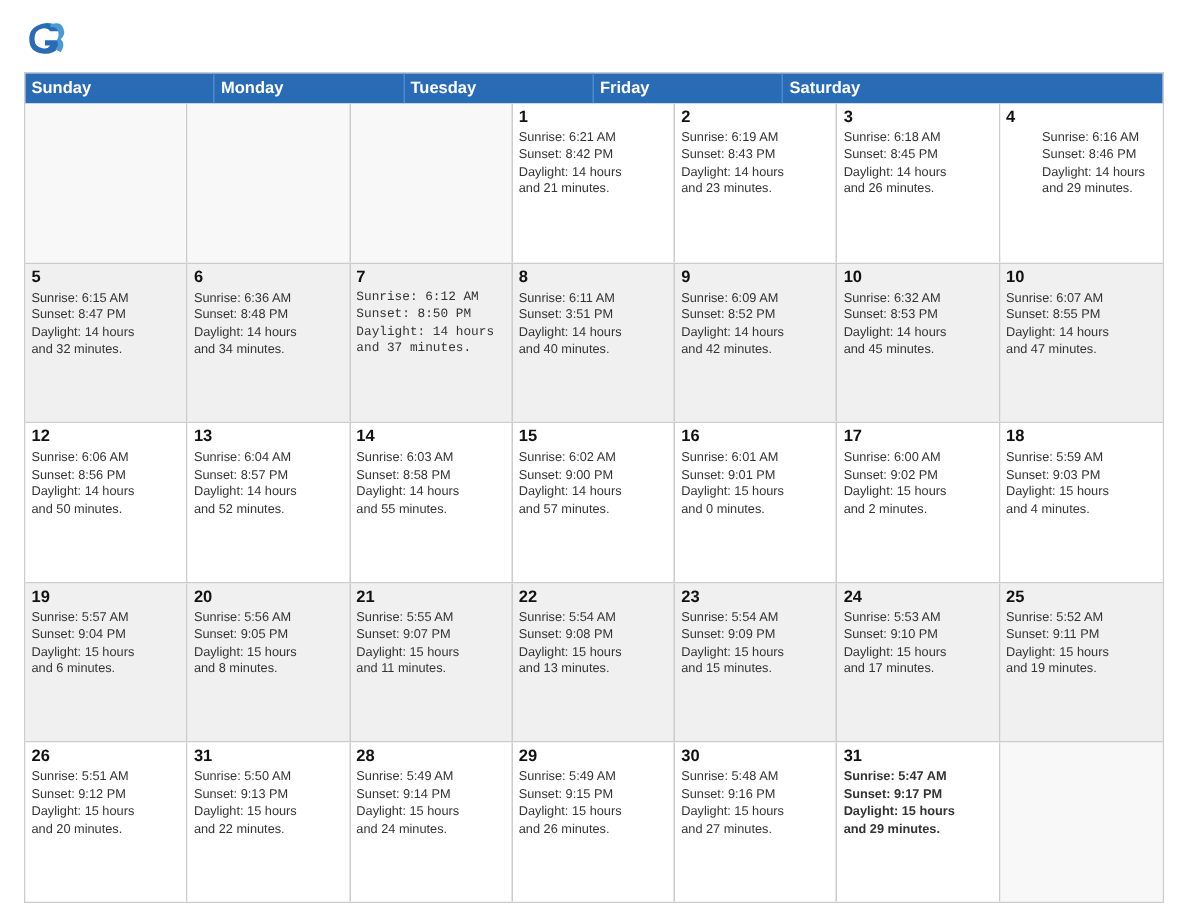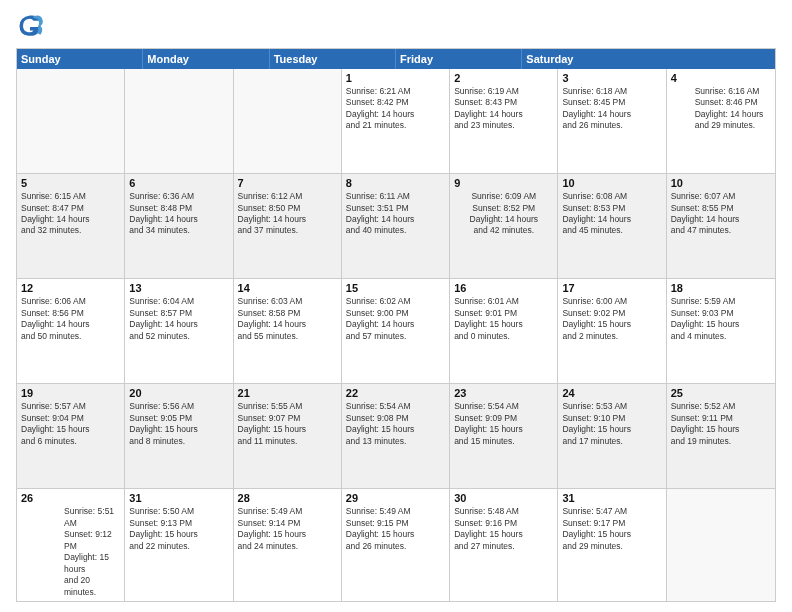--- a/index.html
+++ b/index.html
@@ -182,42 +182,42 @@
           </div>
           <div class="cal-cell shaded">
             <div class="day-num">6</div>
             <div class="cell-text" style="white-space: pre-line;">Sunrise: 6:36 AM
 Sunset: 8:48 PM
 Daylight: 14 hours
 and 34 minutes.</div>
           </div>
           <div class="cal-cell shaded">
             <div class="day-num">7</div>
-            <div class="cell-text" style="white-space: pre-line;">Sunrise: 6:12 AM
+            <div class="cell-text" style="white-space: pre-line; font-family: Liberation Mono, monospace;">Sunrise: 6:12 AM
 Sunset: 8:50 PM
 Daylight: 14 hours
 and 37 minutes.</div>
           </div>
           <div class="cal-cell shaded">
             <div class="day-num">8</div>
             <div class="cell-text" style="white-space: pre-line;">Sunrise: 6:11 AM
 Sunset: 3:51 PM
 Daylight: 14 hours
 and 40 minutes.</div>
           </div>
           <div class="cal-cell shaded">
             <div class="day-num">9</div>
-            <div class="cell-text" style="white-space: pre-line; text-align: center;">Sunrise: 6:09 AM
+            <div class="cell-text" style="white-space: pre-line;">Sunrise: 6:09 AM
 Sunset: 8:52 PM
 Daylight: 14 hours
 and 42 minutes.</div>
           </div>
           <div class="cal-cell shaded">
             <div class="day-num">10</div>
-            <div class="cell-text" style="white-space: pre-line;">Sunrise: 6:08 AM
+            <div class="cell-text" style="white-space: pre-line;">Sunrise: 6:32 AM
 Sunset: 8:53 PM
 Daylight: 14 hours
 and 45 minutes.</div>
           </div>
           <div class="cal-cell shaded">
             <div class="day-num">10</div>
             <div class="cell-text" style="white-space: pre-line;">Sunrise: 6:07 AM
 Sunset: 8:55 PM
 Daylight: 14 hours
 and 47 minutes.</div>
@@ -321,21 +321,21 @@
             <div class="day-num">25</div>
             <div class="cell-text" style="white-space: pre-line;">Sunrise: 5:52 AM
 Sunset: 9:11 PM
 Daylight: 15 hours
 and 19 minutes.</div>
           </div>
         </div>
         <div class="cal-row">
           <div class="cal-cell">
             <div class="day-num">26</div>
-            <div class="cell-text" style="white-space: pre-line; margin-left: 43px;">Sunrise: 5:51 AM
+            <div class="cell-text" style="white-space: pre-line;">Sunrise: 5:51 AM
 Sunset: 9:12 PM
 Daylight: 15 hours
 and 20 minutes.</div>
           </div>
           <div class="cal-cell">
             <div class="day-num">31</div>
             <div class="cell-text" style="white-space: pre-line;">Sunrise: 5:50 AM
 Sunset: 9:13 PM
 Daylight: 15 hours
 and 22 minutes.</div>
@@ -356,21 +356,21 @@
           </div>
           <div class="cal-cell">
             <div class="day-num">30</div>
             <div class="cell-text" style="white-space: pre-line;">Sunrise: 5:48 AM
 Sunset: 9:16 PM
 Daylight: 15 hours
 and 27 minutes.</div>
           </div>
           <div class="cal-cell">
             <div class="day-num">31</div>
-            <div class="cell-text" style="white-space: pre-line;">Sunrise: 5:47 AM
+            <div class="cell-text" style="white-space: pre-line; font-weight: bold;">Sunrise: 5:47 AM
 Sunset: 9:17 PM
 Daylight: 15 hours
 and 29 minutes.</div>
           </div>
           <div class="cal-cell empty"></div>
         </div>
       </div>
   </div>
 </div>
 

